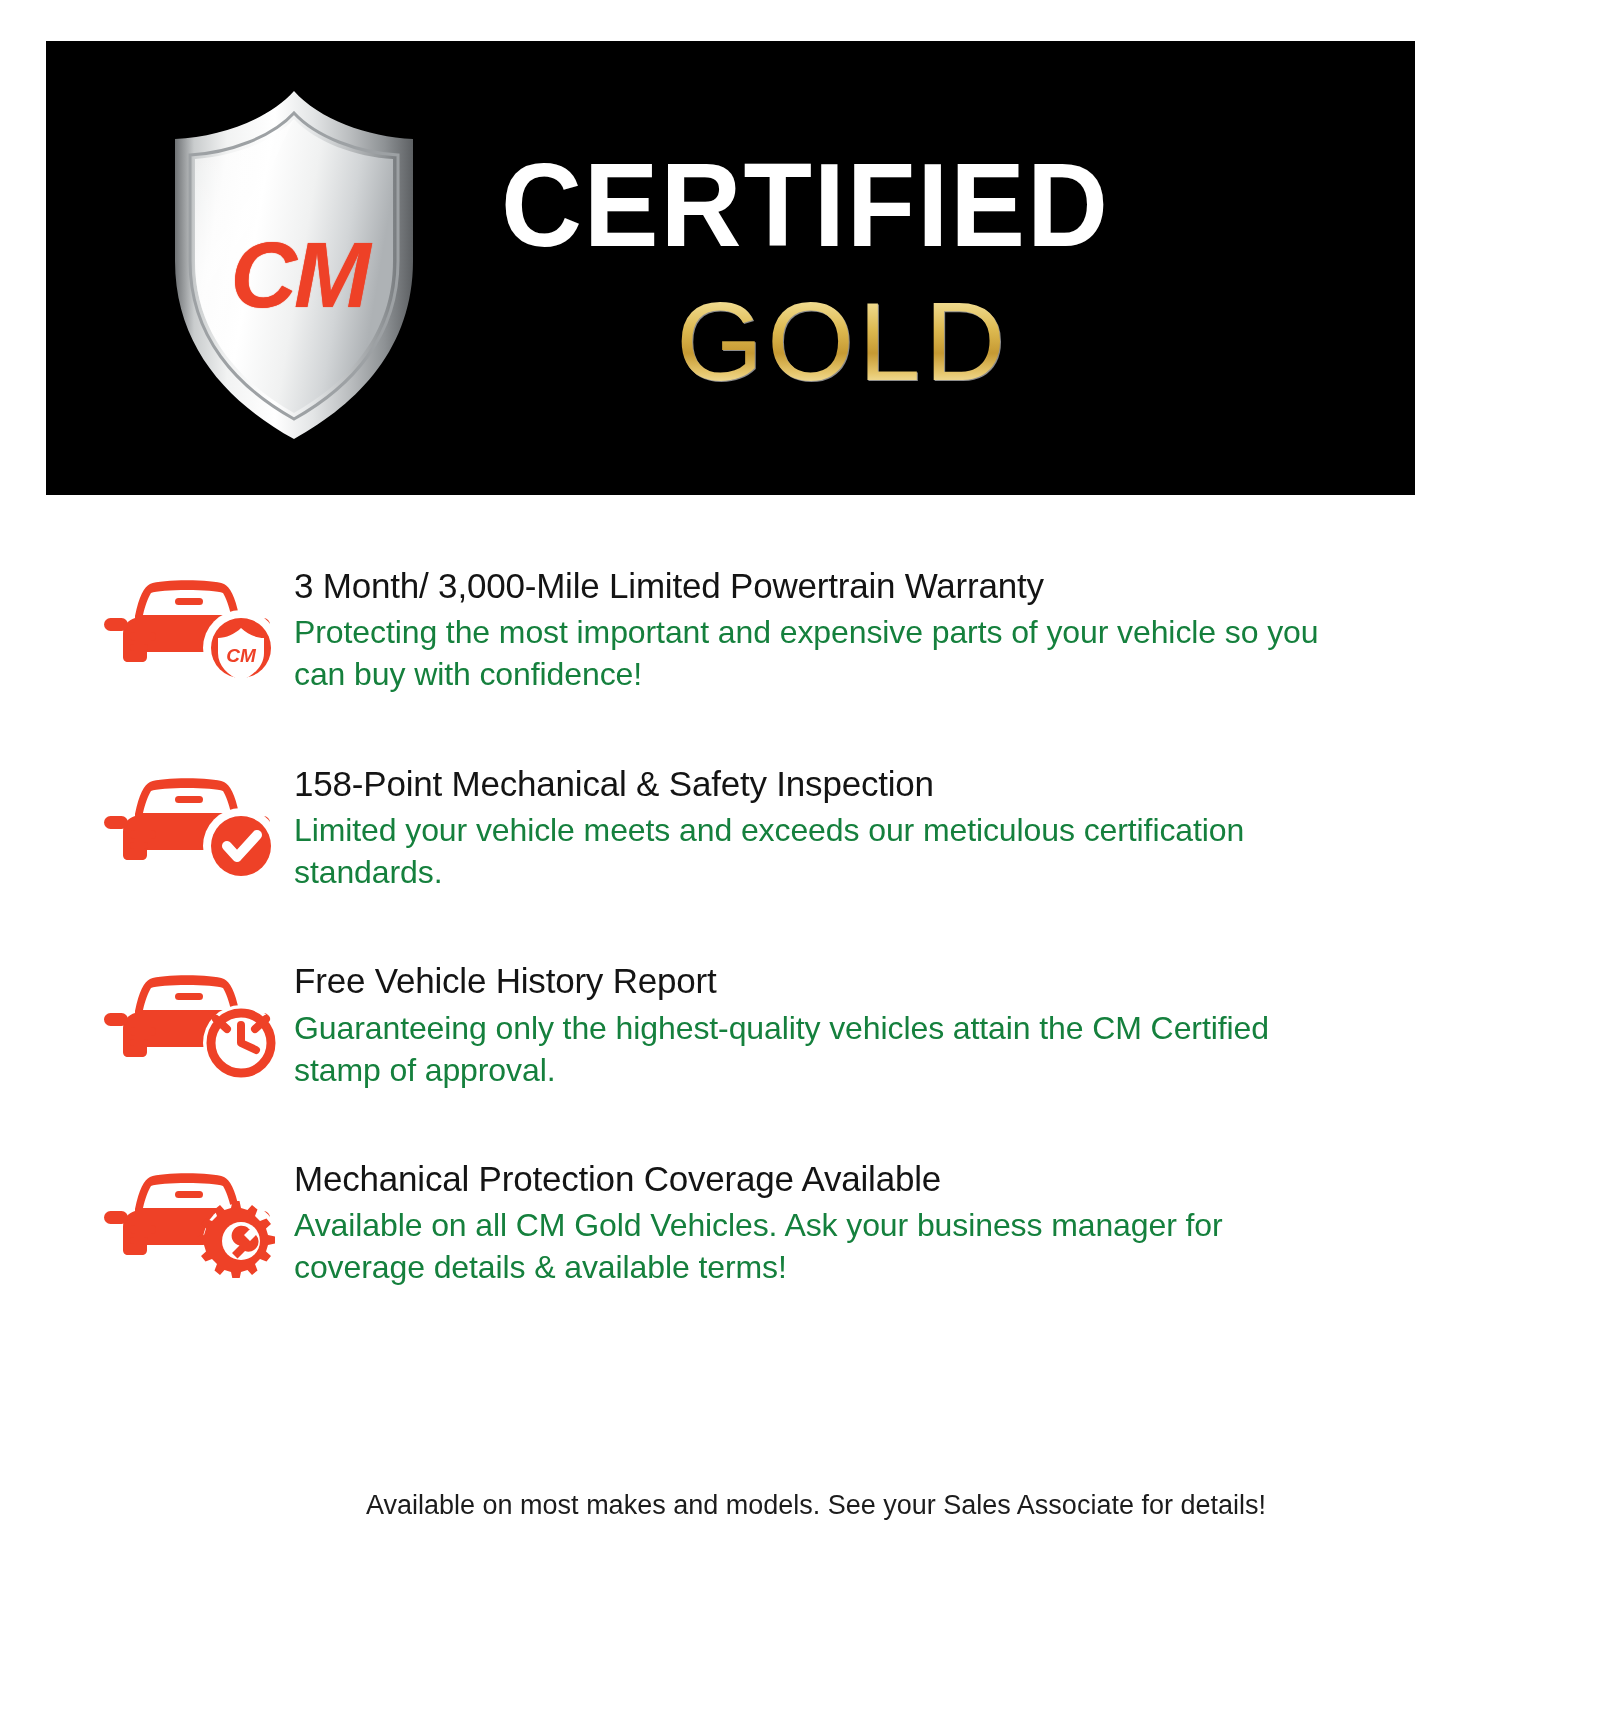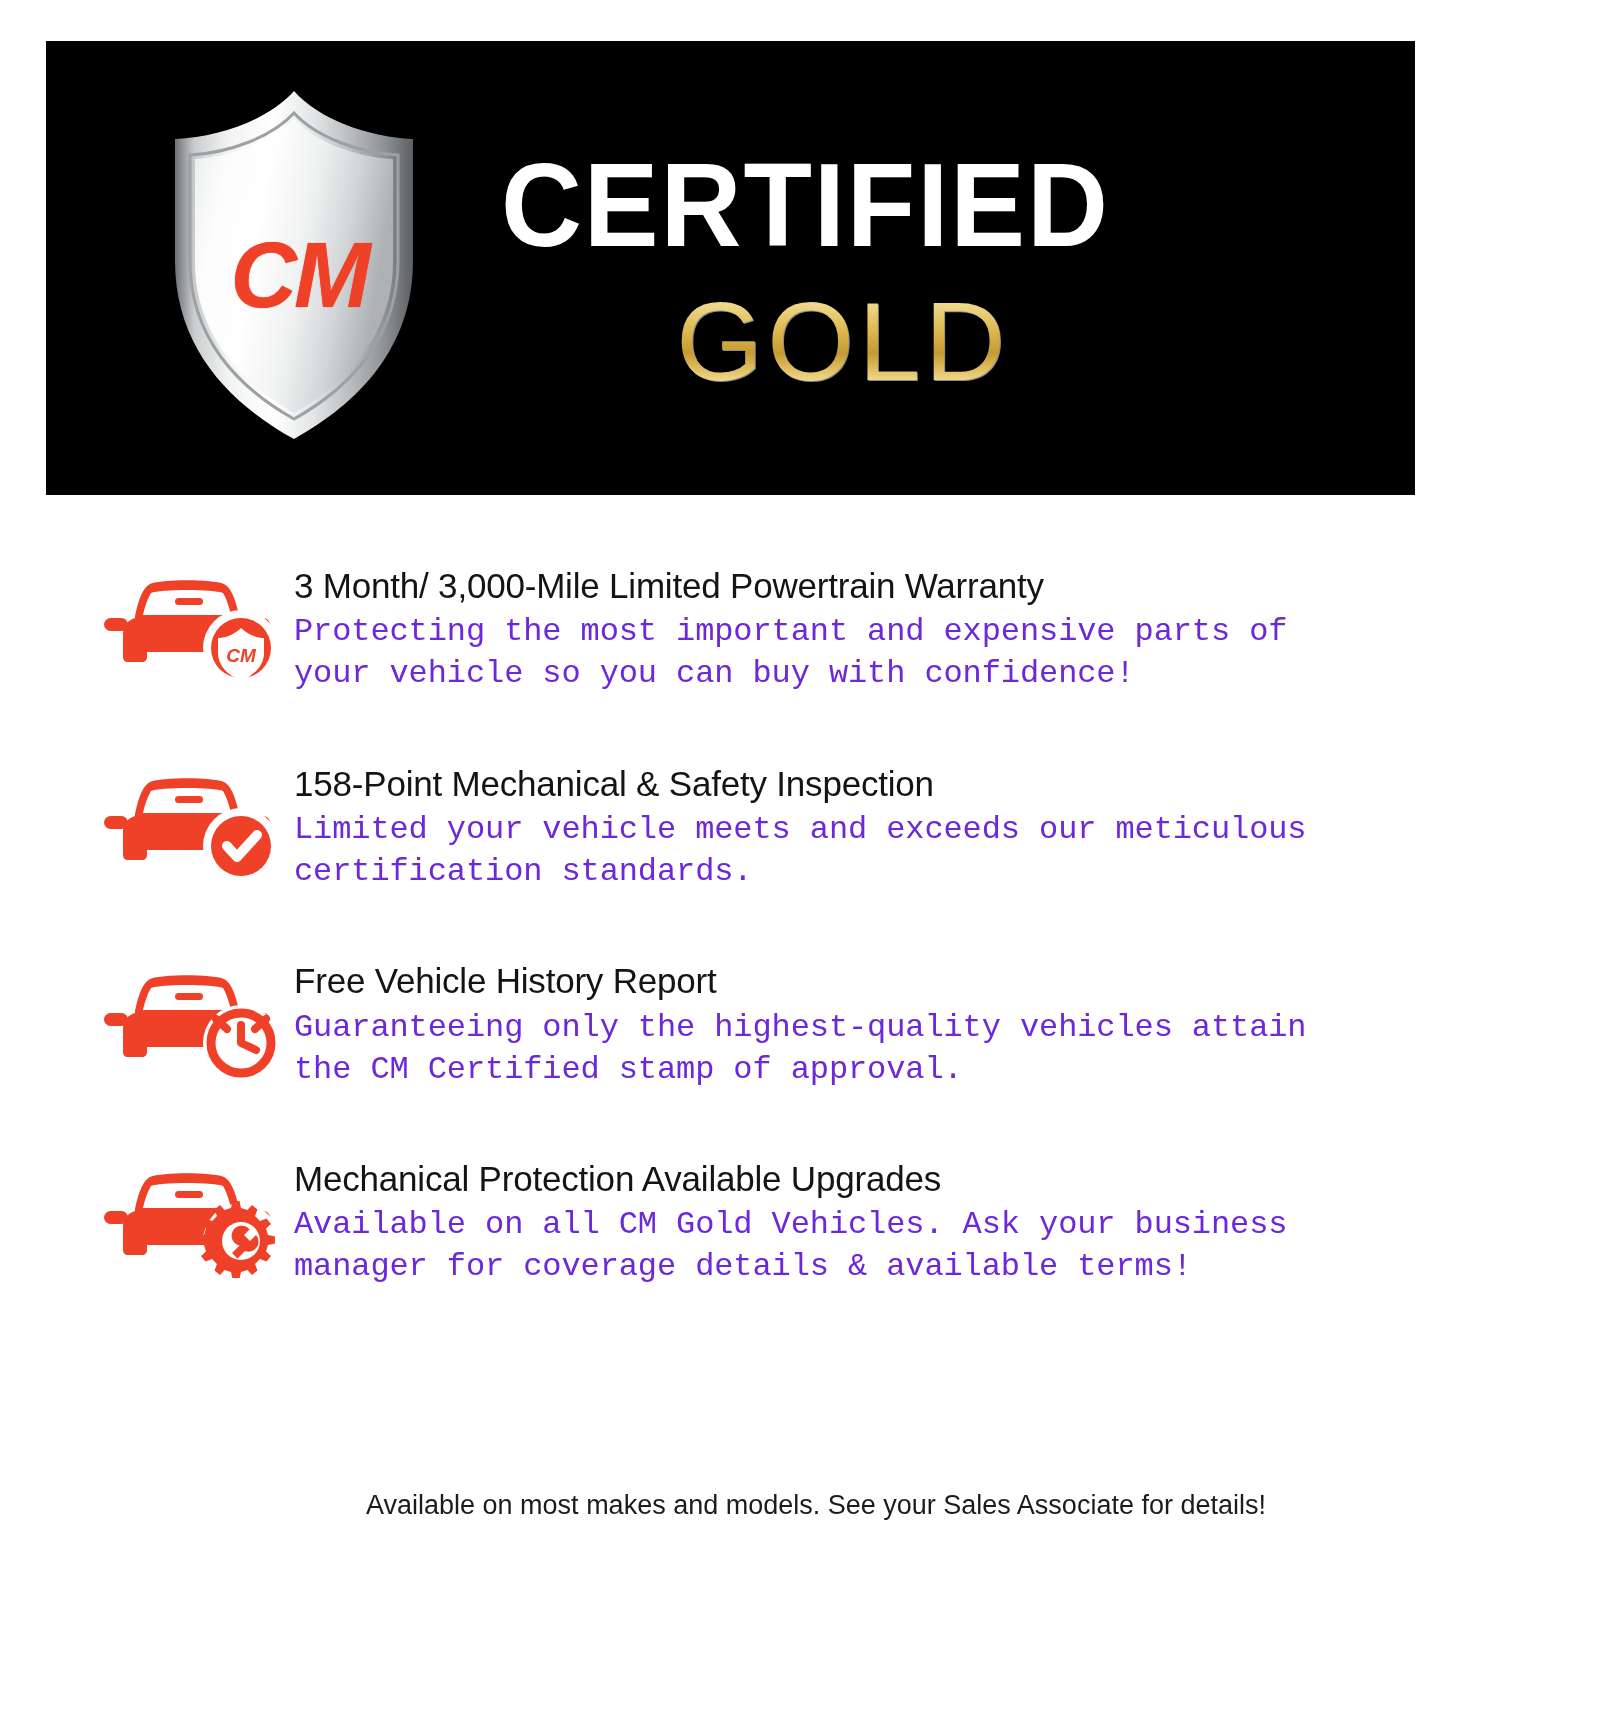--- a/index.html
+++ b/index.html
@@ -142,25 +142,25 @@
   .feature-title {
     font-family: "Liberation Sans", sans-serif;
     font-weight: 400;
     font-size: 35px;
     line-height: 1.12;
     color: #141414;
     letter-spacing: -0.2px;
     margin-bottom: 6px;
   }
   .feature-desc {
-    font-family: Liberation Mono, monospace;
+    font-family: Liberation Sans, sans-serif;
     font-weight: 400;
     font-size: 32px;
     line-height: 1.32;
-    color: #6d28d9;
+    color: #15803d;
     letter-spacing: -0.1px;
     max-width: 1060px;
   }
 
   .footer-note {
     position: absolute;
     left: 16px;
     top: 1488px;
     width: 1600px;
     text-align: center;
@@ -317,21 +317,21 @@
           <circle cx="137" cy="88" r="38" fill="#ffffff"></circle>
           <g fill="#ee4127">
             <path d="M137 55
                      l6.5 2 4.5-5 5.5 4.5-2.5 6.5 5 5 6.5-2.5 4.5 5.5-5 4.5 2 6.5 7 1.5v7l-7 1.5-2 6.5 5 4.5-4.5 5.5-6.5-2.5-5 5 2.5 6.5-5.5 4.5-4.5-5-6.5 2-1.5 7h-7l-1.5-7-6.5-2-4.5 5-5.5-4.5 2.5-6.5-5-5-6.5 2.5-4.5-5.5 5-4.5-2-6.5-7-1.5v-7l7-1.5 2-6.5-5-4.5 4.5-5.5 6.5 2.5 5-5-2.5-6.5 5.5-4.5 4.5 5 6.5-2 1.5-7h7z"></path>
           </g>
           <circle cx="137" cy="88" r="19" fill="#ffffff"></circle>
           <path d="M145 76 a10 10 0 1 0 -9.5 16.5 L128 100 l5.5 5.5 7.5-7.5 a10 10 0 0 0 11-16 l-6 6 -6-6 6-6 z" fill="#ee4127"></path>
         </svg>
       </div>
       <div class="feature-text">
-        <div class="feature-title">Mechanical Protection Available Upgrades</div>
+        <div class="feature-title">Mechanical Protection Coverage Available</div>
         <div class="feature-desc">Available on all CM Gold Vehicles. Ask your business manager for coverage details &amp; available terms!</div>
       </div>
     </div>
 
   </div>
 
   <div class="footer-note">Available on most makes and models. See your Sales Associate for details!</div>
 
 </div>
 

